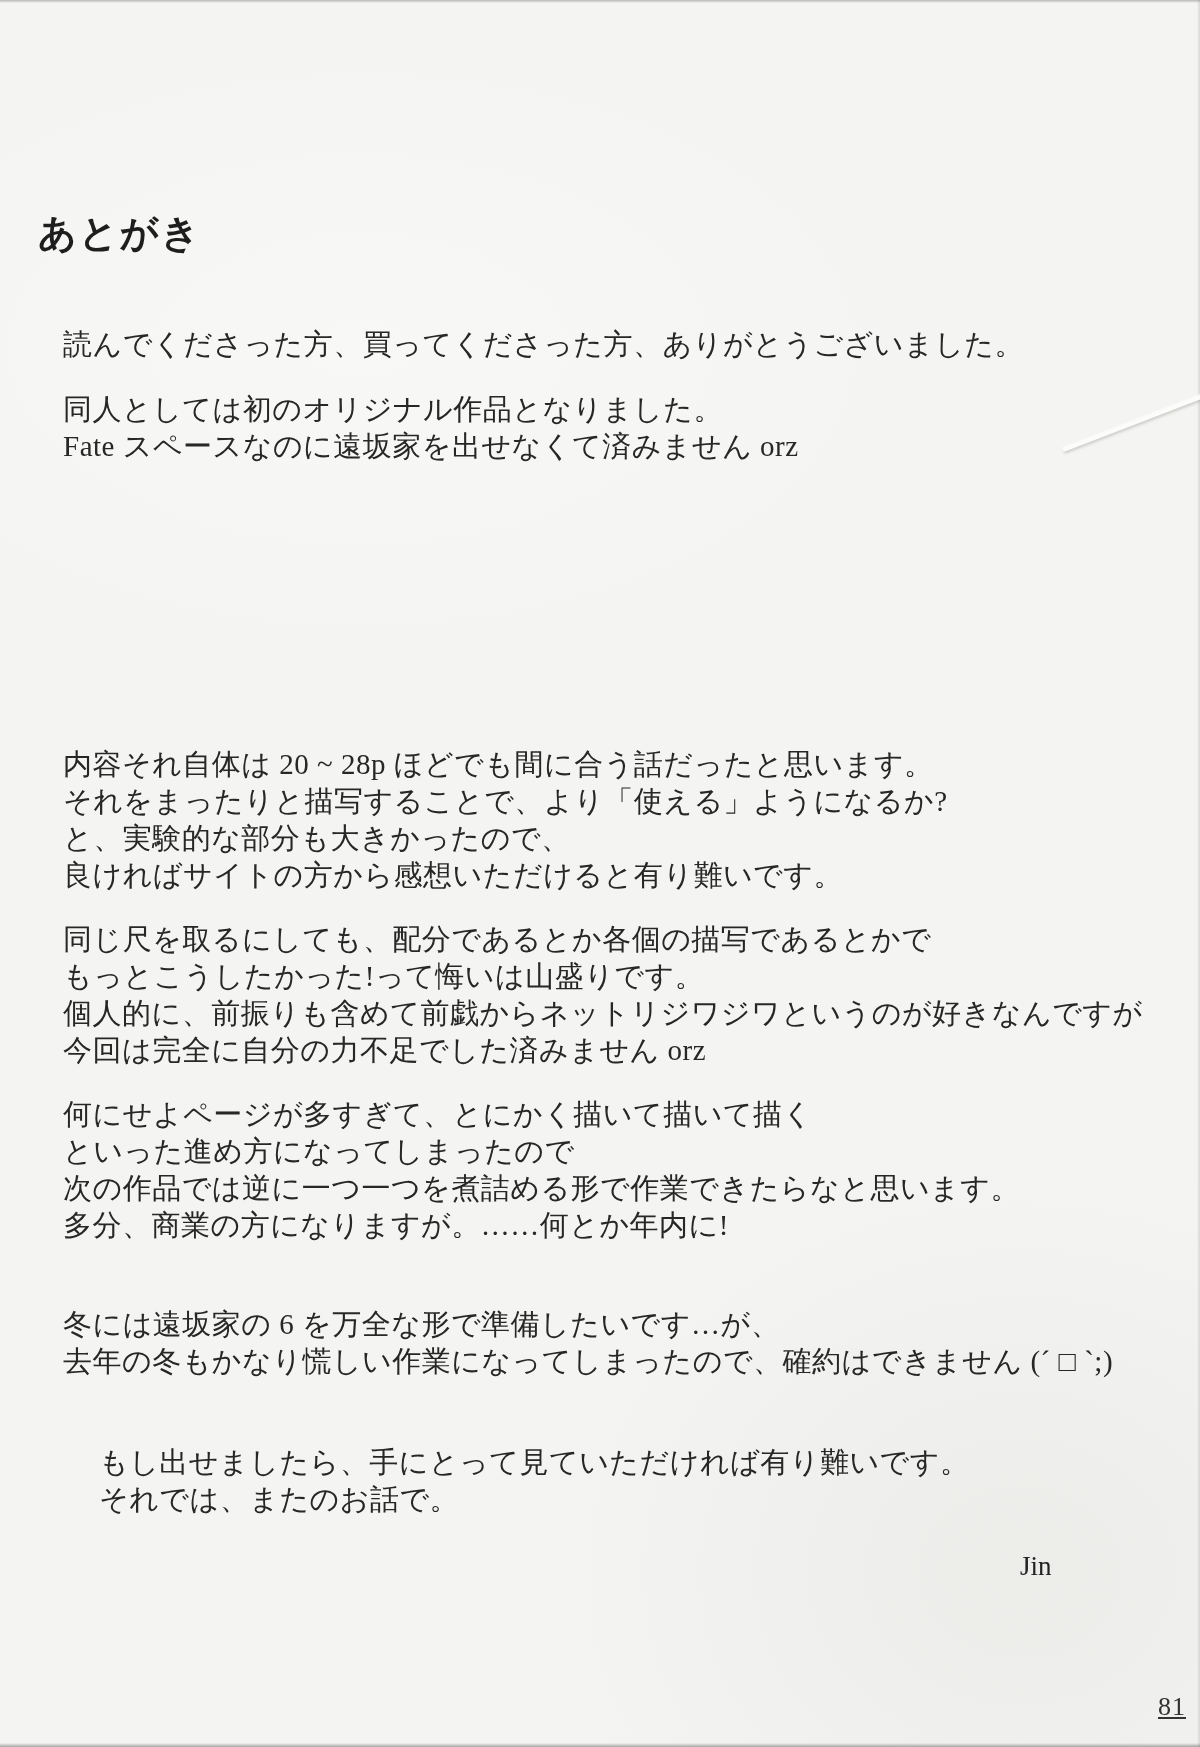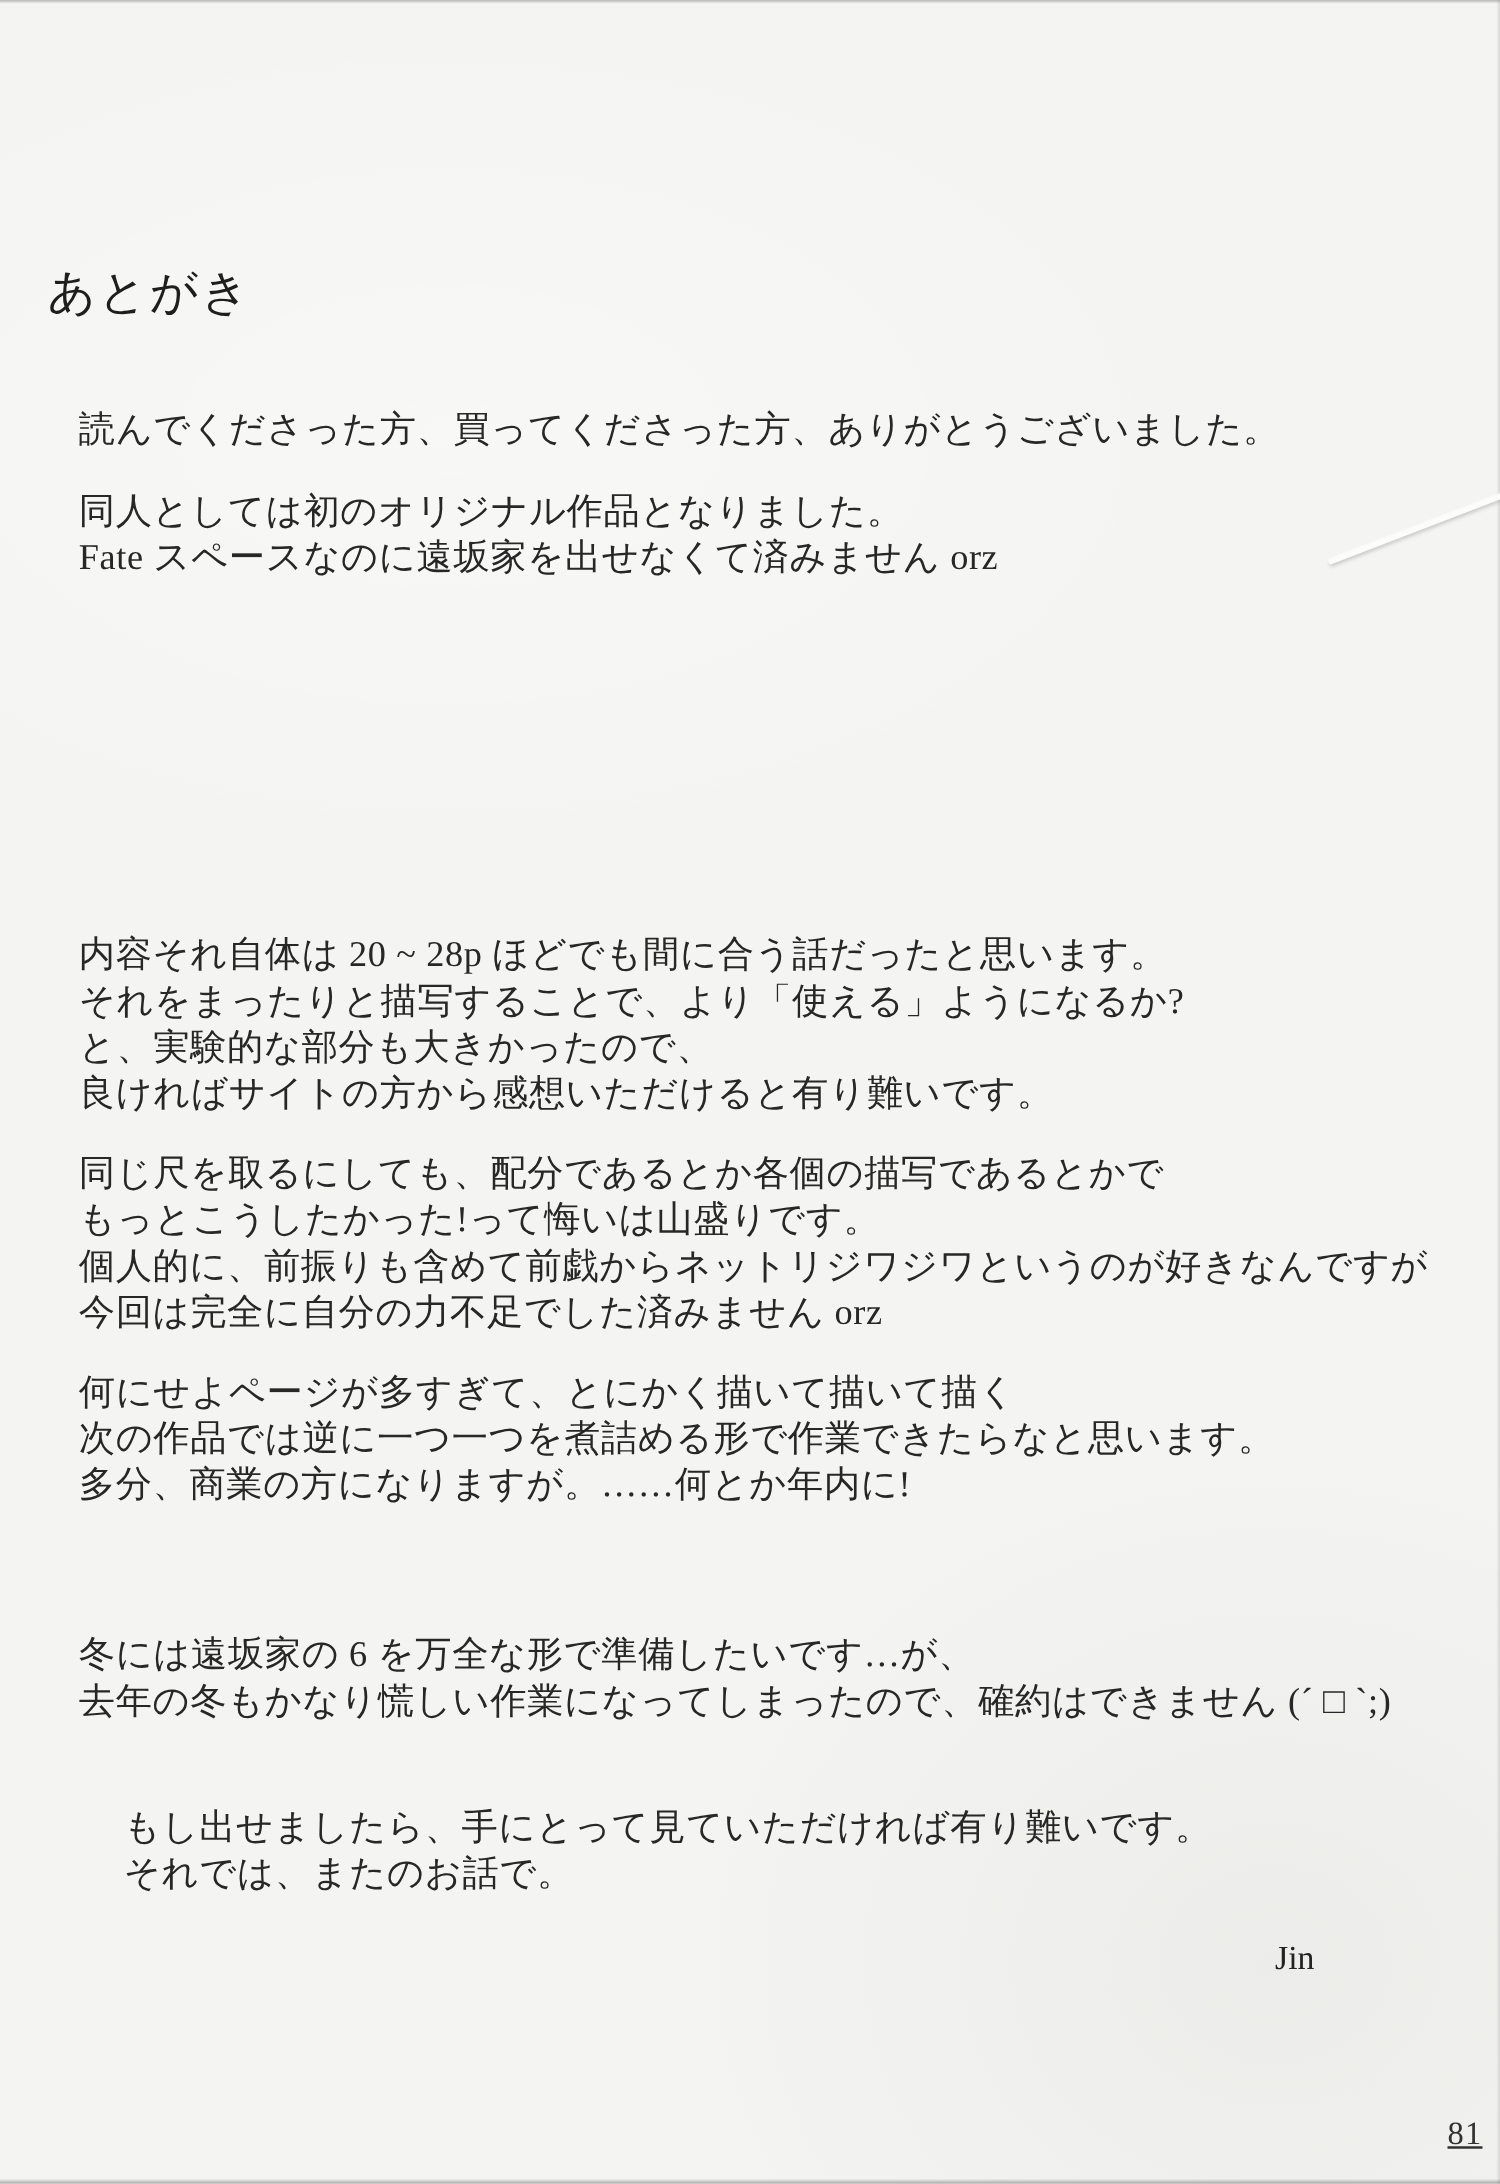--- a/index.html
+++ b/index.html
@@ -29,21 +29,21 @@
   .edge-right{position:absolute;top:0;bottom:0;right:0;width:3px;
     background:linear-gradient(to left, rgba(130,130,130,.25), rgba(130,130,130,0));}
   .crease{
     position:absolute;left:1063px;top:448px;width:155px;height:4px;
     background:#fcfcfb;border-radius:3px;
     box-shadow:0 2px 3px rgba(140,140,135,.4), 0 -1px 1px rgba(255,255,255,.8);
     transform:rotate(-21deg);transform-origin:left center;
   }
   h1.title{
     position:absolute;left:38px;top:208px;
-    font-size:38px;font-weight:400;letter-spacing:2px;color:#1e1e1e;
+    font-size:38px;font-weight:700;letter-spacing:2px;color:#1e1e1e;
   }
   .para{
     position:absolute;left:63px;right:20px;
     font-size:29px;line-height:37px;
     letter-spacing:.5px;
     color:var(--ink);
   }
   .para .line{display:block;white-space:nowrap;}
   .p1{top:326px;}
   .p2{top:391px;}
@@ -93,20 +93,21 @@
 
   <p class="para p5">
     <span class="line">同じ尺を取るにしても、配分であるとか各個の描写であるとかで</span>
     <span class="line">もっとこうしたかった!って悔いは山盛りです。</span>
     <span class="line">個人的に、前振りも含めて前戯からネットリジワジワというのが好きなんですが</span>
     <span class="line">今回は完全に自分の力不足でした済みません orz</span>
   </p>
 
   <p class="para p6">
     <span class="line">何にせよページが多すぎて、とにかく描いて描いて描く</span>
+    <span class="line">といった進め方になってしまったので</span>
     <span class="line">次の作品では逆に一つ一つを煮詰める形で作業できたらなと思います。</span>
     <span class="line">多分、商業の方になりますが。……何とか年内に!</span>
   </p>
 
   <p class="para p7">
     <span class="line">冬には遠坂家の 6 を万全な形で準備したいです…が、</span>
     <span class="line">去年の冬もかなり慌しい作業になってしまったので、確約はできません (´ □ `;)</span>
   </p>
 
   <p class="para p8">

